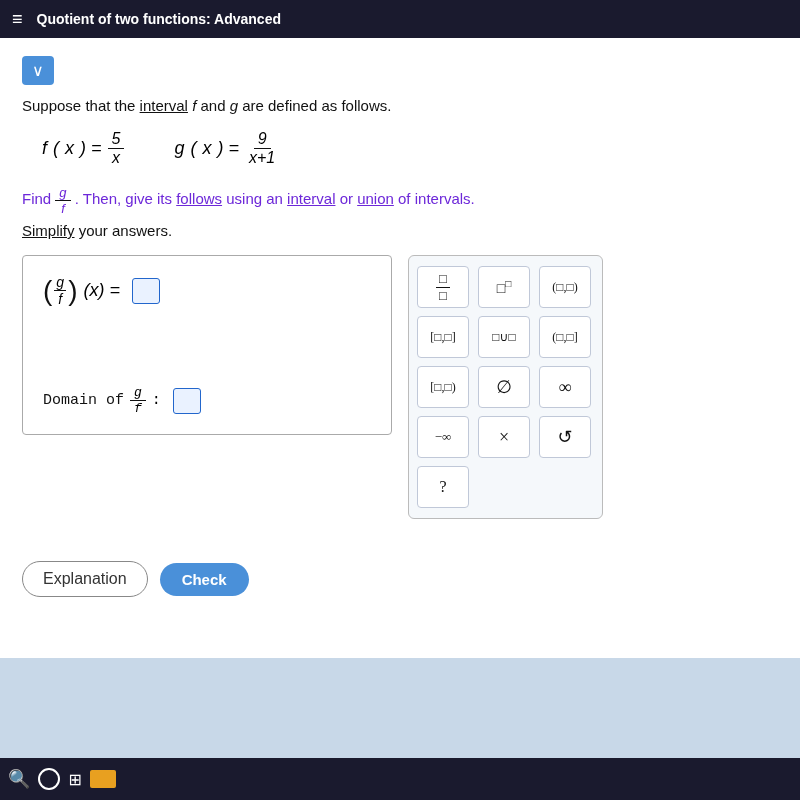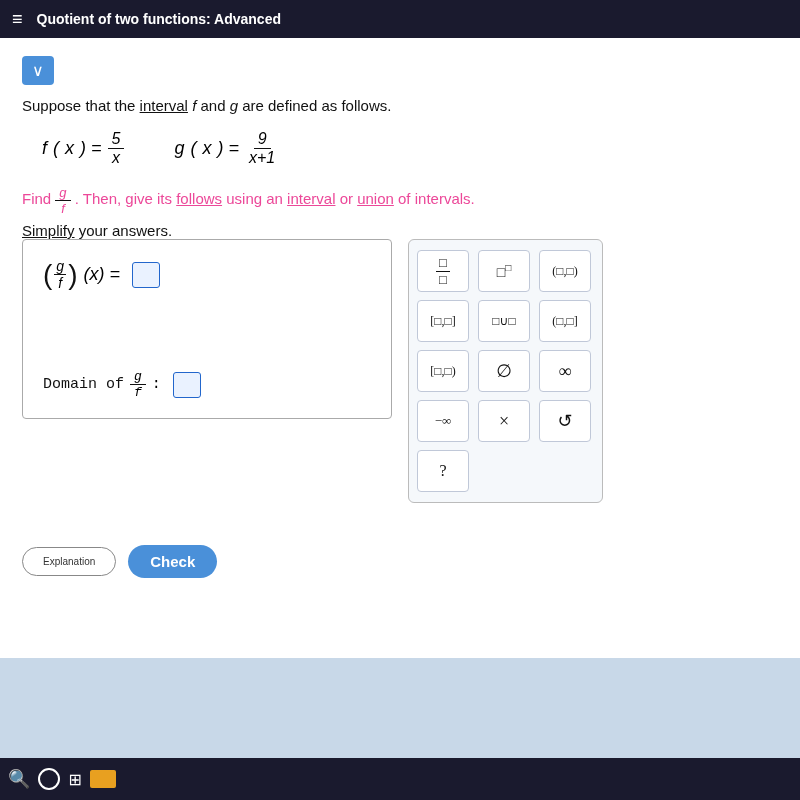--- a/index.html
+++ b/index.html
@@ -92,25 +92,25 @@
       display: flex;
       align-items: center;
       gap: 6px;
       font-style: italic;
     }
 
     
     .find-text {
       font-size: 15px;
       margin-bottom: 6px;
-      color: #ec4899;
+      color: #6d28d9;
     }
     .simplify-text {
       font-size: 15px;
-      margin-bottom: 0;
+      margin-bottom: 16px;
       color: #111;
     }
 
     
     .answer-layout {
       display: flex;
       gap: 16px;
       align-items: flex-start;
     }
 
@@ -212,21 +212,21 @@
       gap: 12px;
       align-items: center;
       margin-top: 28px;
       padding: 14px 0 10px 0;
     }
     .explanation-btn {
       background: #fff;
       border: 1.5px solid #888;
       border-radius: 20px;
       padding: 8px 20px;
-      font-size: 10px;
+      font-size: 16px;
       cursor: pointer;
       color: #333;
     }
     .check-btn {
       background: #4a90d9;
       border: none;
       border-radius: 20px;
       padding: 8px 22px;
       font-size: 15px;
       cursor: pointer;

